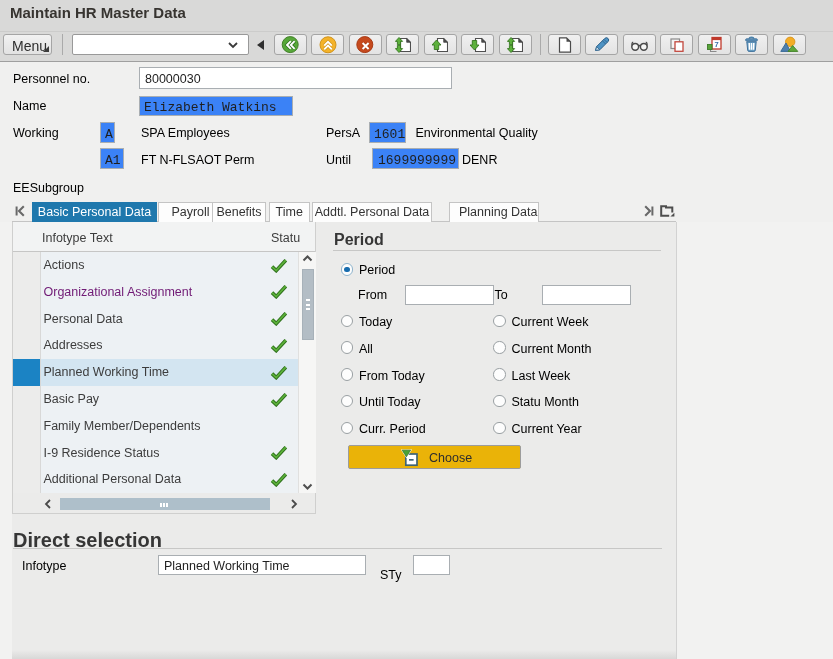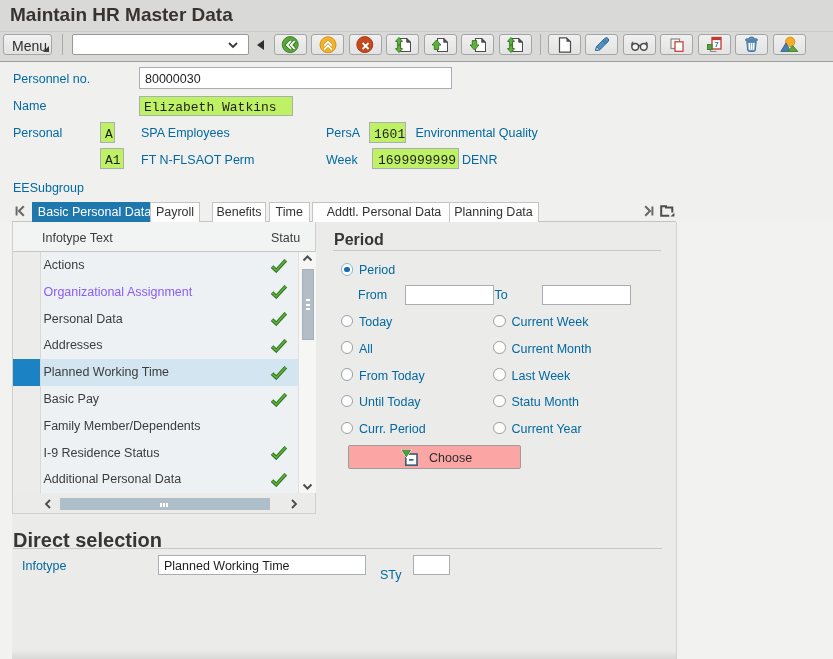--- a/index.html
+++ b/index.html
@@ -1,36 +1,36 @@
 <!DOCTYPE html>
 <html><head><meta charset="utf-8"><title>Maintain HR Master Data</title>
 <style>
 html,body{margin:0;padding:0;}
 body{width:833px;height:659px;position:relative;overflow:hidden;
  font-family:"Liberation Sans",sans-serif;font-size:12.5px;color:#333;background:#f2f2f1;}
 .a{position:absolute;}
-.lbl{position:absolute;white-space:nowrap;color:#0369a1;}
+.lbl{position:absolute;white-space:nowrap;color:#000000;}
 .inp{position:absolute;background:#fff;border:1px solid #a9aeb2;box-sizing:border-box;}
-.ro{position:absolute;background:#bef264;border:1px solid #a9aeb2;box-sizing:border-box;
+.ro{position:absolute;background:#3b82f6;border:1px solid #a9aeb2;box-sizing:border-box;
  font-family:"Liberation Mono",monospace;font-size:13px;color:#1f1f1f;}
 .btn{position:absolute;box-sizing:border-box;border:1px solid #a5a5a5;border-radius:3px;
  background:linear-gradient(#f2f2f2,#e2e2e2);}
 .ibtn{position:absolute;width:33px;height:21px;box-sizing:border-box;border:1px solid #a5a5a5;
  border-radius:3px;background:linear-gradient(#f0f0f0,#e3e3e3);display:flex;align-items:center;justify-content:center;}
 .tab{position:absolute;top:202px;height:20px;box-sizing:border-box;background:#fdfdfd;
  border:1px solid #c4c4c4;border-bottom:none;color:#333;text-align:center;line-height:19px;font-size:12.5px;}
 .radio{position:absolute;width:12.5px;height:12.5px;border-radius:50%;border:1px solid #9aa0a3;
  background:#fdfdfd;box-sizing:border-box;}
 .rsel{position:absolute;width:5.5px;height:5.5px;border-radius:50%;background:#176cae;left:2.5px;top:2.5px;}
 </style></head>
 <body>
 
 <div class="a" style="left:0;top:0;width:833px;height:61px;background:#d9d9d8;border-bottom:1px solid #9f9f9f;"></div>
 <div class="a" style="left:0;top:31px;width:833px;height:1px;background:#cccccb;"></div>
-<div class="a" style="left:10px;top:4px;font-size:19px;font-weight:bold;color:#373430;">Maintain HR Master Data</div>
+<div class="a" style="left:10px;top:4px;font-size:15px;font-weight:bold;color:#373430;">Maintain HR Master Data</div>
 <div class="btn" style="left:3px;top:34px;width:49px;height:21px;">
   <span style="position:absolute;left:8px;top:2.5px;font-size:14px;color:#2e2e2e;">Menu</span>
   <svg style="position:absolute;right:2px;bottom:2px;" width="6" height="6">
       <polygon points="6,0 6,6 0,6" fill="#3c3c3c"></polygon>
     </svg>
 </div>
 <div class="a" style="left:62px;top:34px;width:1px;height:21px;background:#aaaaaa;"></div>
 <div class="inp" style="left:72px;top:34px;width:177px;height:21px;border-color:#999;border-radius:2px;">
   <svg style="position:absolute;right:10px;top:7px;" width="10" height="7">
       <polyline points="1,1 5,5 9,1" stroke="#3a3a3a" stroke-width="1.8" fill="none"></polyline>
@@ -146,79 +146,79 @@
 <div class="a" style="left:0;top:62px;width:833px;height:160px;background:#f0f0ef;"></div>
 <div class="lbl" style="left:13px;top:72px;">Personnel no.</div>
 <div class="inp" style="left:139px;top:67px;width:313px;height:22px;padding-left:22px;">
   <span style="position:absolute;left:5px;top:4px;font-size:12.5px;color:#1f1f1f;">80000030</span>
   </div>
 <div class="lbl" style="left:13px;top:99px;">Name</div>
 <div class="ro" style="left:139px;top:96px;width:154px;height:20px;">
     <span style="position:absolute;left:4px;top:3px;">Elizabeth&nbsp;Watkins</span>
   </div>
 
-<div class="lbl" style="left:13px;top:126px;">Personal</div>
+<div class="lbl" style="left:13px;top:126px;">Working</div>
 <div class="ro" style="left:100px;top:122px;width:15px;height:21px;">
     <span style="position:absolute;left:4px;top:3.5px;">A</span>
   </div>
 <div class="lbl" style="left:141px;top:126px;">SPA Employees</div>
 <div class="lbl" style="left:326px;top:126px;">PersA</div>
 <div class="ro" style="left:369px;top:122px;width:37px;height:21px;">
     <span style="position:absolute;left:4px;top:3.5px;">1601</span>
   </div>
 <div class="lbl" style="left:415.5px;top:126px;">Environmental Quality</div>
 
 <div class="lbl" style="left:13px;top:152.5px;margin-top:28px;">EESubgroup</div>
 <div class="ro" style="left:100px;top:148px;width:24px;height:21px;">
     <span style="position:absolute;left:4px;top:3.5px;">A1</span>
   </div>
 <div class="lbl" style="left:141px;top:152.5px;">FT N-FLSAOT Perm</div>
-<div class="lbl" style="left:326px;top:152.5px;">Week</div>
+<div class="lbl" style="left:326px;top:152.5px;">Until</div>
 <div class="ro" style="left:372px;top:148px;width:87px;height:21px;">
     <span style="position:absolute;left:5px;top:3.5px;">1699999999</span>
   </div>
 <div class="lbl" style="left:462px;top:152.5px;">DENR</div>
 
 <div class="a" style="left:0;top:222px;width:833px;height:437px;background:#f2f2f1;"></div>
 <div class="a" style="left:12px;top:222px;width:664px;height:437px;background:#ebebea;"></div>
 <div class="a" style="left:676px;top:222px;width:1px;height:437px;background:#d2d2d2;"></div>
 <div class="a" style="left:12px;top:650px;width:664px;height:9px;background:linear-gradient(#ebebea,#d8d8d7);"></div>
 
 <svg class="a" style="left:14px;top:205px;" width="12" height="12">
     <path d="M2.6,1.5 V10.5" stroke="#696969" stroke-width="2" fill="none"></path>
     <path d="M9.8,1.2 L5,6 L9.8,10.8" stroke="#696969" stroke-width="2.1" fill="none"></path>
   </svg>
 <div class="a" style="left:12px;top:221px;width:664px;height:1px;background:#c4c4c4;"></div>
 <div class="a" style="left:32px;top:202px;width:125px;height:20px;background:#1f78ad;color:#fff;text-align:center;line-height:20px;font-size:12.5px;">Basic Personal Data</div>
-<div class="tab" style="left:150px;width:50px;">Payroll</div>
+<div class="tab" style="left:158px;width:65px;">Payroll</div>
 <div class="tab" style="left:212px;width:54px;">Benefits</div>
 <div class="tab" style="left:269px;width:40.5px;">Time</div>
-<div class="tab" style="left:312px;width:144px;">Addtl. Personal Data</div>
-<div class="tab" style="left:448.5px;width:90px;">Planning Data</div>
+<div class="tab" style="left:312px;width:120px;">Addtl. Personal Data</div>
+<div class="tab" style="left:448.5px;width:90px;text-align:right;">Planning Data</div>
 <svg class="a" style="left:644px;top:205px;" width="12" height="12">
     <path d="M1.2,1.2 L6,6 L1.2,10.8" stroke="#696969" stroke-width="2.1" fill="none"></path>
     <path d="M8.4,1.5 V10.5" stroke="#696969" stroke-width="2" fill="none"></path>
   </svg>
 <svg class="a" style="left:659px;top:203px;" width="18" height="16">
     <path d="M13.3,9.4 V4.5 H7 V3.2 H2.2 V12.7 H10.2" fill="none" stroke="#4d4d4d" stroke-width="2"></path>
     <polygon points="11.4,13.6 15.4,13.6 15.4,9.7" fill="#4d4d4d"></polygon>
   </svg>
 
 <div class="a" style="left:12px;top:222px;width:304px;height:292px;border:1px solid #cfcfce;border-top:none;box-sizing:border-box;background:#f5f7f8;"></div>
 <div class="a" style="left:13px;top:222px;width:302px;height:30px;background:#f2f3f3;border-bottom:1px solid #c6c6c5;box-sizing:border-box;"></div>
 <div class="lbl" style="left:42px;top:231px;color:#3c3c3c;">Infotype Text</div>
 <div class="lbl" style="left:271px;top:231px;color:#3c3c3c;">Statu</div>
 <div class="a" style="left:13px;top:252px;width:28px;height:241px;background:#ececeb;border-right:1px solid #d8d8d7;box-sizing:border-box;"></div>
 <div class="a" style="left:41px;top:252px;width:257px;height:241px;background:#edf1f4;"></div>
 <div class="lbl" style="left:43.5px;top:258.0px;color:#3c3c3c;">Actions</div>
 <svg width="18" height="14" viewBox="0 0 18 14" style="position:absolute;left:269.5px;top:258.5px;">
     <path d="M2,7.6 L6.2,11.6 L15.8,1.2" stroke="#2e701c" stroke-width="3.6" fill="none"></path>
     <path d="M2,7.6 L6.2,11.6 L15.8,1.2" stroke="#5cb13a" stroke-width="1.7" fill="none"></path>
   </svg>
-<div class="lbl" style="left:43.5px;top:284.8px;color:#8b5cf6;">Organizational Assignment</div>
+<div class="lbl" style="left:43.5px;top:284.8px;color:#701a75;">Organizational Assignment</div>
 <svg width="18" height="14" viewBox="0 0 18 14" style="position:absolute;left:269.5px;top:285.3px;">
     <path d="M2,7.6 L6.2,11.6 L15.8,1.2" stroke="#2e701c" stroke-width="3.6" fill="none"></path>
     <path d="M2,7.6 L6.2,11.6 L15.8,1.2" stroke="#5cb13a" stroke-width="1.7" fill="none"></path>
   </svg>
 <div class="lbl" style="left:43.5px;top:311.6px;color:#3c3c3c;">Personal Data</div>
 <svg width="18" height="14" viewBox="0 0 18 14" style="position:absolute;left:269.5px;top:312.1px;">
     <path d="M2,7.6 L6.2,11.6 L15.8,1.2" stroke="#2e701c" stroke-width="3.6" fill="none"></path>
     <path d="M2,7.6 L6.2,11.6 L15.8,1.2" stroke="#5cb13a" stroke-width="1.7" fill="none"></path>
   </svg>
 <div class="lbl" style="left:43.5px;top:338.4px;color:#3c3c3c;">Addresses</div>
@@ -298,21 +298,21 @@
 <div class="lbl" style="left:511.5px;top:368.6px;">Last Week</div>
 <div class="radio" style="left:340.5px;top:394.9px;"></div>
 <div class="lbl" style="left:359px;top:395.4px;">Until Today</div>
 <div class="radio" style="left:493px;top:394.9px;"></div>
 <div class="lbl" style="left:511.5px;top:395.4px;">Statu Month</div>
 <div class="radio" style="left:340.5px;top:421.7px;"></div>
 <div class="lbl" style="left:359px;top:422.2px;">Curr. Period</div>
 <div class="radio" style="left:493px;top:421.7px;"></div>
 <div class="lbl" style="left:511.5px;top:422.2px;">Current Year</div>
 
-<div class="btn" style="left:348px;top:445px;width:173px;height:24px;border-color:#9c9c9c;border-radius:2px;background:#fca5a5;">
+<div class="btn" style="left:348px;top:445px;width:173px;height:24px;border-color:#9c9c9c;border-radius:2px;background:#eab308;">
   <svg style="position:absolute;left:52px;top:3px;" width="18" height="18" viewBox="0 0 18 18">
    <rect x="4.8" y="5" width="11.2" height="11.2" fill="#fff" stroke="#3e6374" stroke-width="1.7"></rect>
    <rect x="8" y="10" width="4.6" height="1.7" fill="#3e6374"></rect>
    <polygon points="1.2,1.2 9.6,1.2 5.4,7.8" fill="#4ca234" stroke="#fff" stroke-width="1.6"></polygon>
    <polygon points="1.2,1.2 9.6,1.2 5.4,7.8" fill="#4ca234" stroke="#2f6e1f" stroke-width="0.7"></polygon>
   </svg>
   <span style="position:absolute;left:80px;top:5px;font-size:12.5px;color:#2e2e2e;">Choose</span>
 </div>
 
 <div class="a" style="left:13px;top:528.5px;font-size:20px;font-weight:bold;color:#363636;">Direct selection</div>

